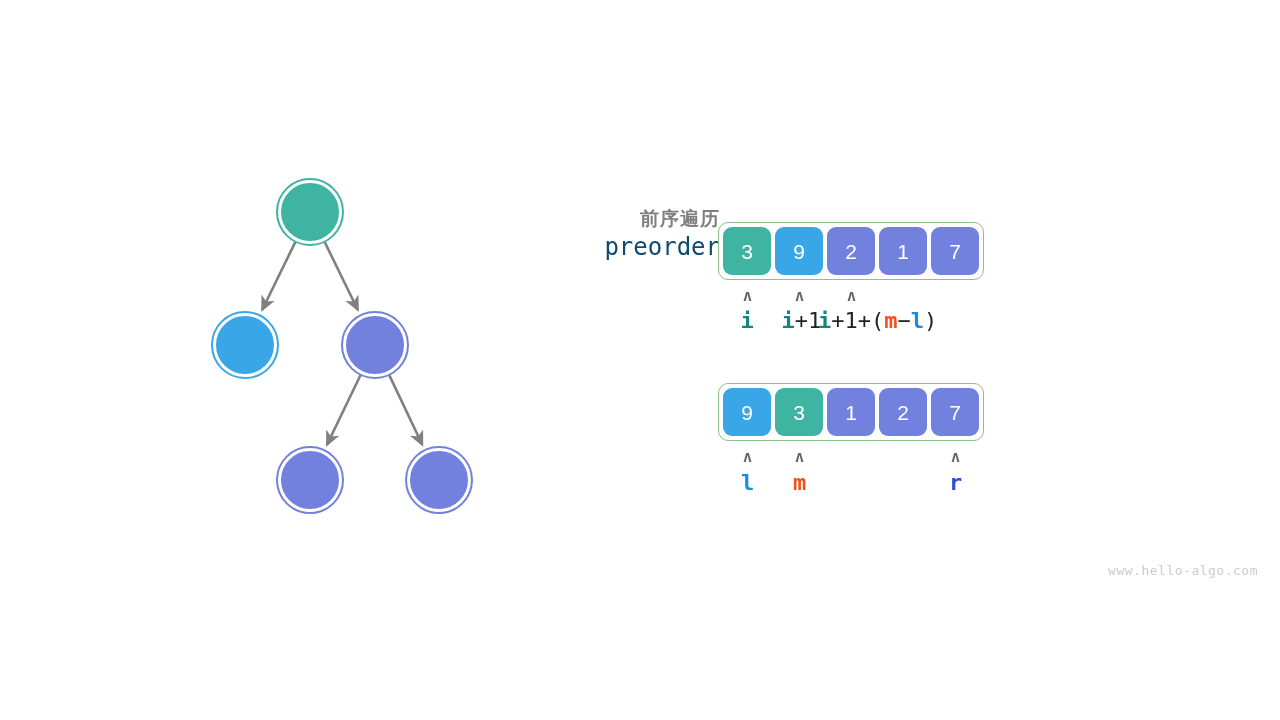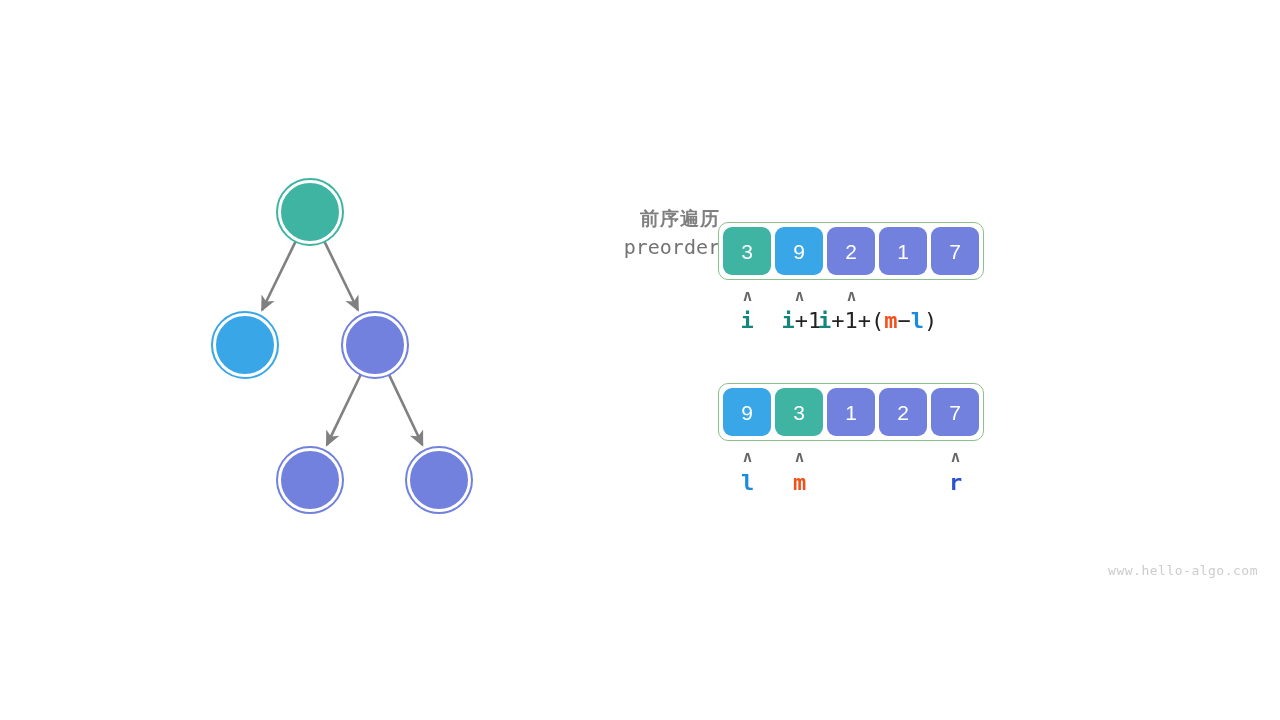--- a/index.html
+++ b/index.html
@@ -50,23 +50,23 @@
     display:block;
     font-family:"Liberation Sans", sans-serif;
     font-weight:bold;
     font-size:19px;
     letter-spacing:1px;
     line-height:26px;
   }
   .row-label .en {
     display:block;
     font-family:"DejaVu Sans Mono", monospace;
-    font-size:20px;
+    font-size:24px;
     line-height:30px;
-    color:#737373;
+    color:#0c4a6e;
   }
 
   .array-frame {
     position:absolute;
     border:1.5px solid #8cc18c;
     border-radius:10px;
     padding:4px;
     display:flex;
     gap:4px;
     background:#ffffff;

